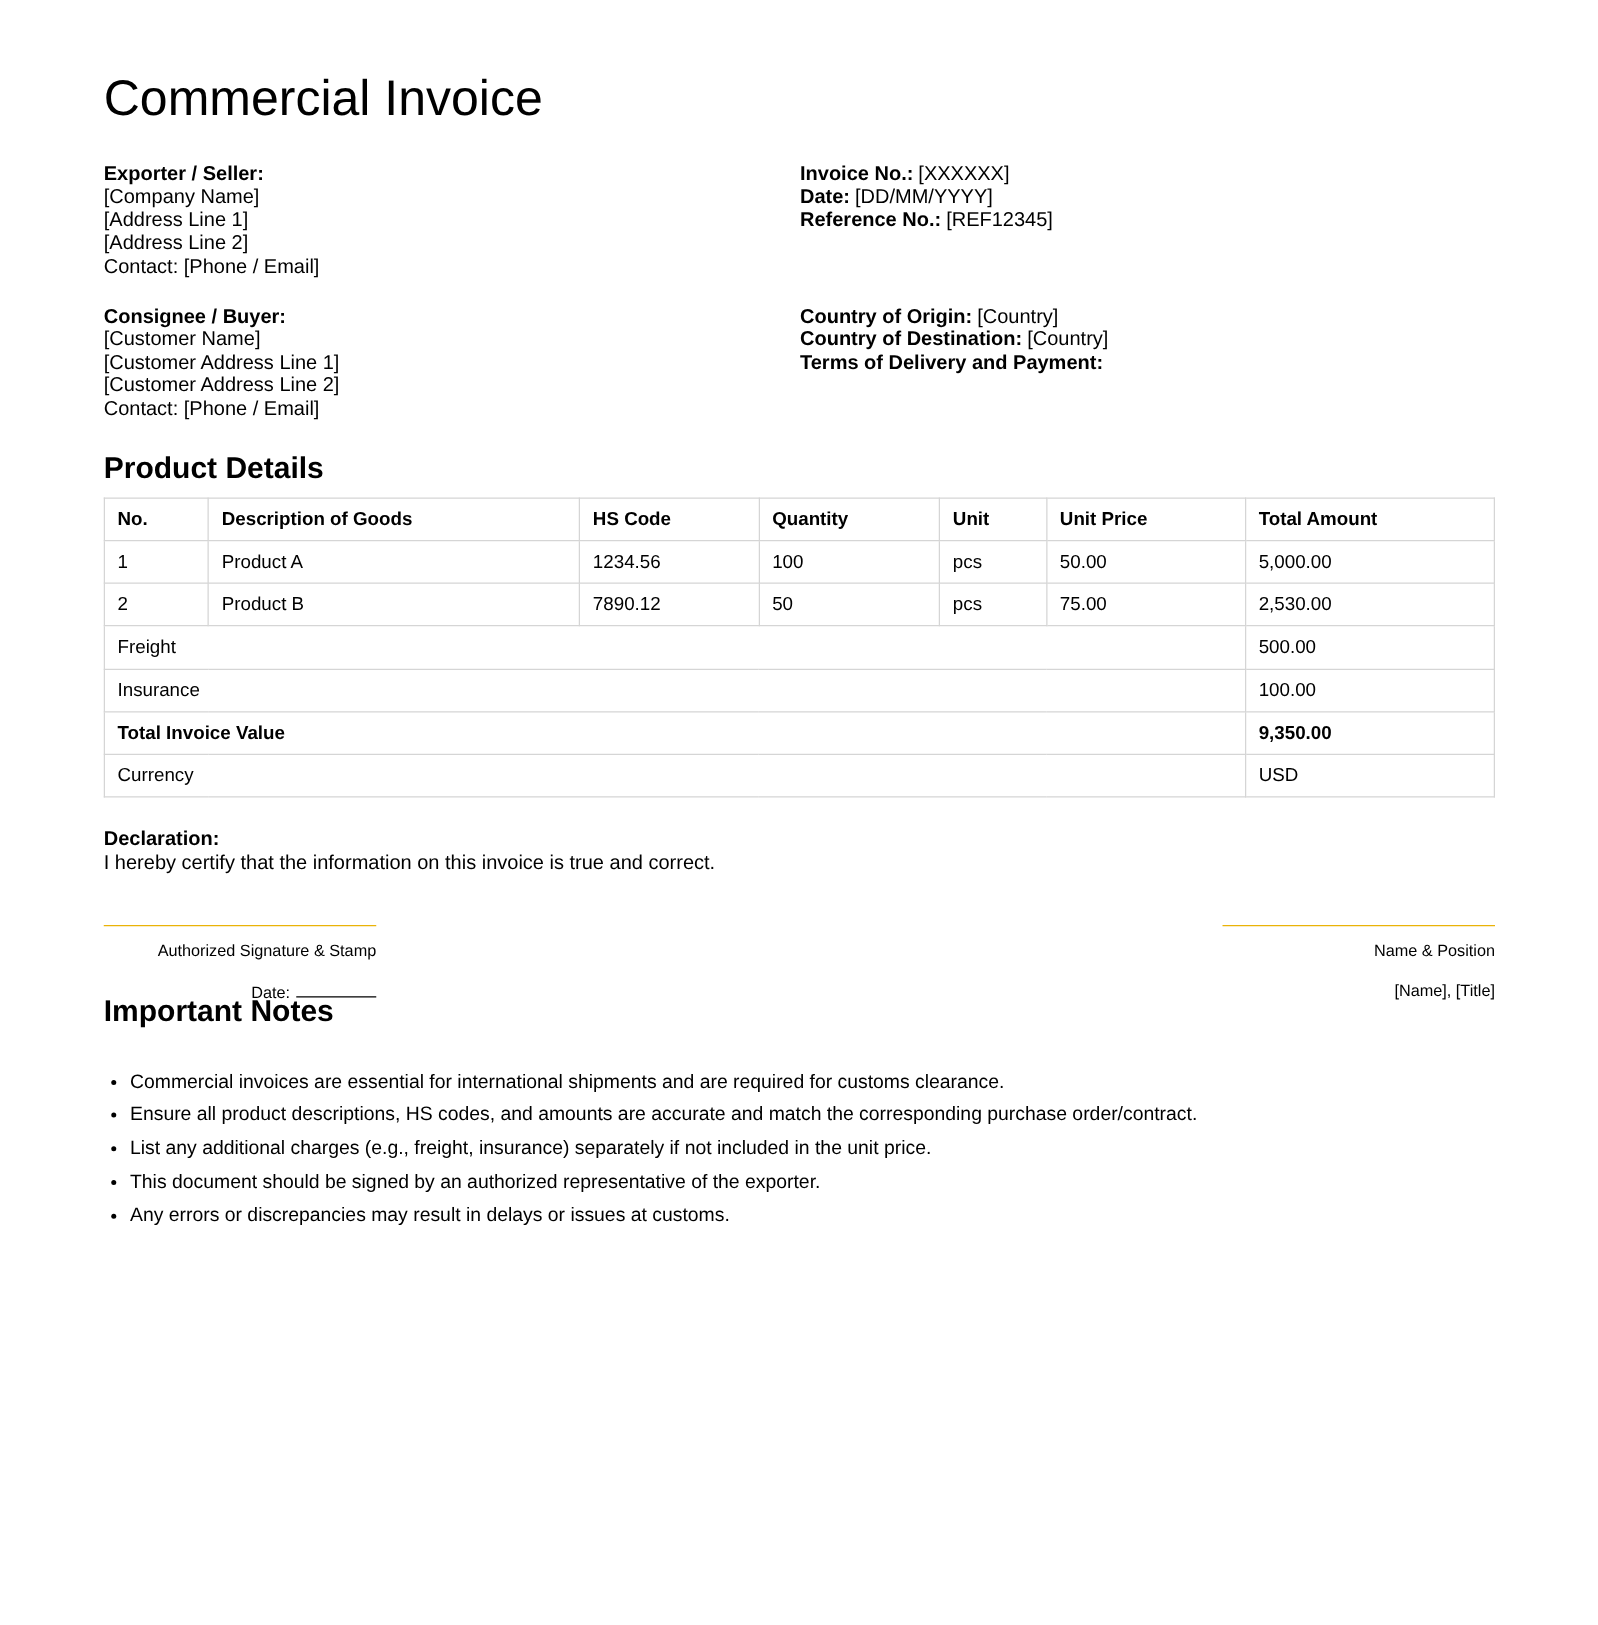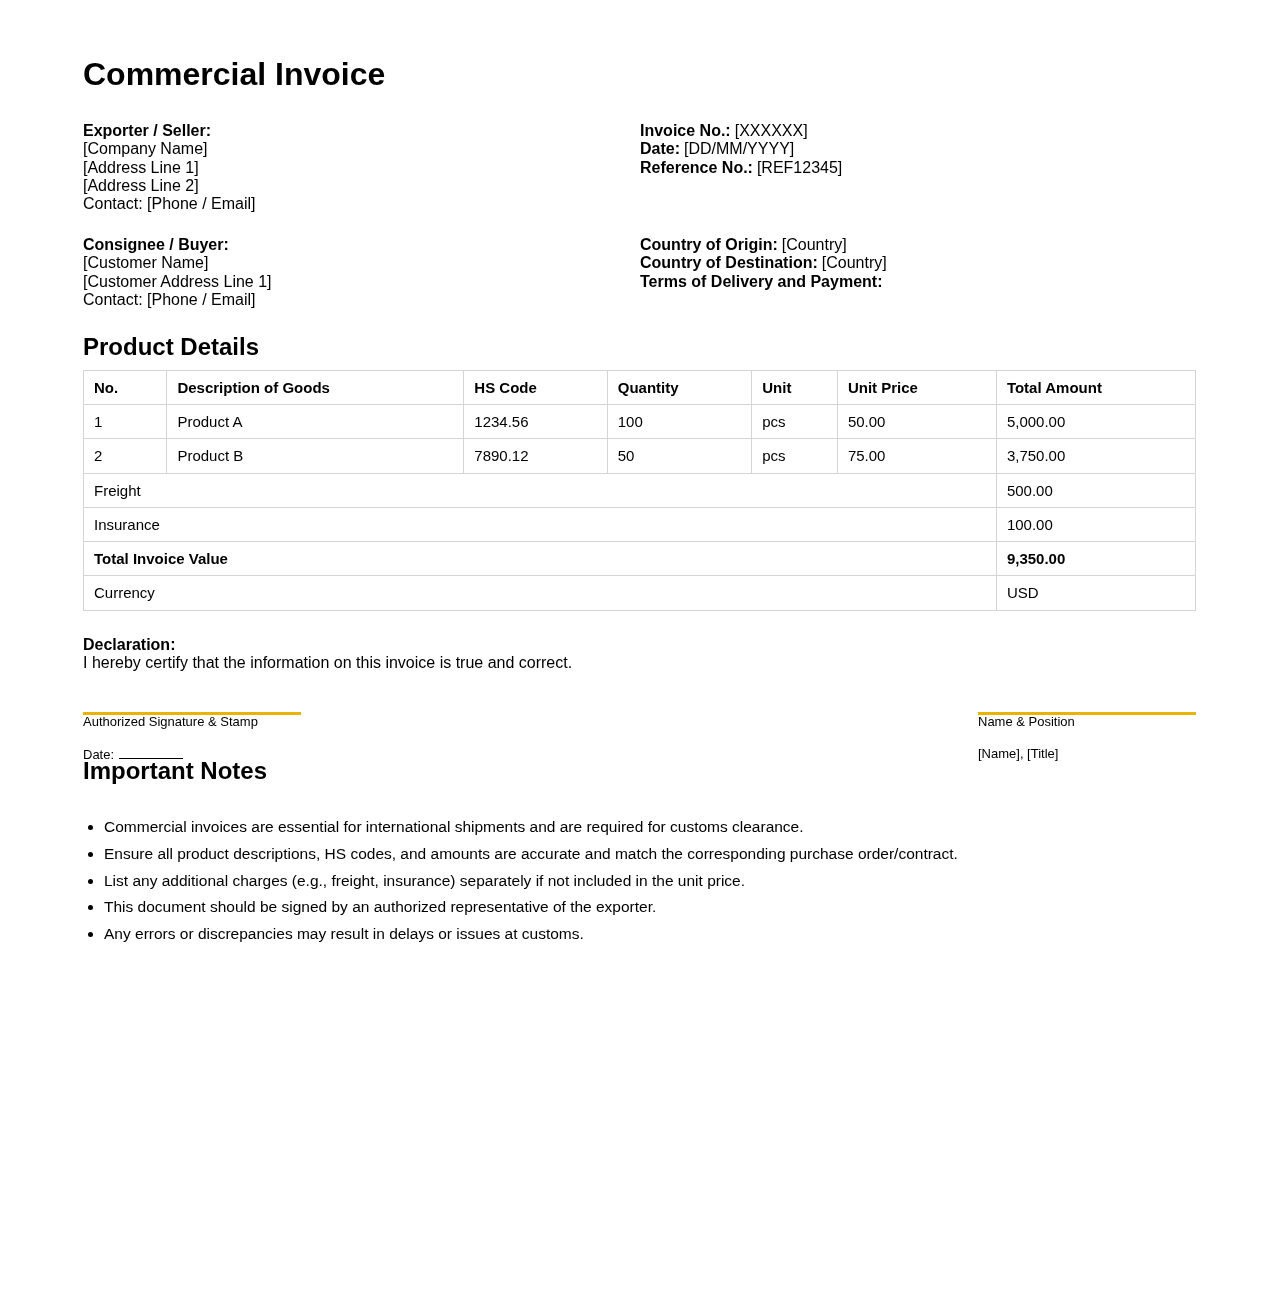--- a/index.html
+++ b/index.html
@@ -10,22 +10,22 @@
     background: #ffffff;
     color: #000000;
     font-family: "Liberation Sans", sans-serif;
     font-size: 16px;
     line-height: 1.15;
     overflow: hidden;
   }
   .page { padding: 56px 82px 0 83px; }
 
   h1.title {
-    font-size: 32px;
-    font-weight: bold;
+    font-size: 40px;
+    font-weight: normal;
     margin: 0 0 29px 0;
     line-height: 1.15;
   }
 
   .party-row {
     display: flex;
     align-items: flex-start;
     margin-bottom: 22px;
   }
   .party-left { width: 557px; flex: 0 0 557px; }
@@ -67,24 +67,24 @@
   .declaration { margin-top: 25px; }
   .declaration p { margin: 0; }
 
   .sig-row {
     display: flex;
     justify-content: space-between;
     margin-top: 40px;
   }
   .sig-block {
     width: 218px;
-    border-top: 3px solid #eab308;
-    text-align: left;
+    border-top: 1px solid #eab308;
+    text-align: right;
     font-size: 13px;
-    padding-top: 0;
+    padding-top: 13px;
   }
   .sig-label { margin: 0; }
   .sig-second { margin-top: 17px; }
   .date-underline {
     display: inline-block;
     width: 64px;
     border-bottom: 1px solid #000000;
     height: 12px;
     margin-left: 5px;
     vertical-align: baseline;
@@ -124,20 +124,21 @@
       <p class="meta-line"><span class="b">Date:</span><span class="val">[DD/MM/YYYY]</span></p>
       <p class="meta-line"><span class="b">Reference No.:</span><span class="val">[REF12345]</span></p>
     </div>
   </div>
 
   <div class="party-row">
     <div class="party-left party-block">
       <p class="b">Consignee / Buyer:</p>
       <p>[Customer Name]</p>
       <p>[Customer Address Line 1]</p>
+      <p>[Customer Address Line 2]</p>
       <p>Contact: [Phone / Email]</p>
     </div>
     <div class="party-right party-block">
       <p class="meta-line"><span class="b">Country of Origin:</span><span class="val">[Country]</span></p>
       <p class="meta-line"><span class="b">Country of Destination:</span><span class="val">[Country]</span></p>
       <p class="b">Terms of Delivery and Payment:</p>
     </div>
   </div>
 
   <h2 class="section-heading">Product Details</h2>
@@ -173,21 +174,21 @@
         <td>50.00</td>
         <td>5,000.00</td>
       </tr>
       <tr>
         <td>2</td>
         <td>Product B</td>
         <td>7890.12</td>
         <td>50</td>
         <td>pcs</td>
         <td>75.00</td>
-        <td>3,750.00</td>
+        <td>2,530.00</td>
       </tr>
       <tr>
         <td colspan="6" class="sum-label">Freight</td>
         <td>500.00</td>
       </tr>
       <tr>
         <td colspan="6" class="sum-label">Insurance</td>
         <td>100.00</td>
       </tr>
       <tr>

